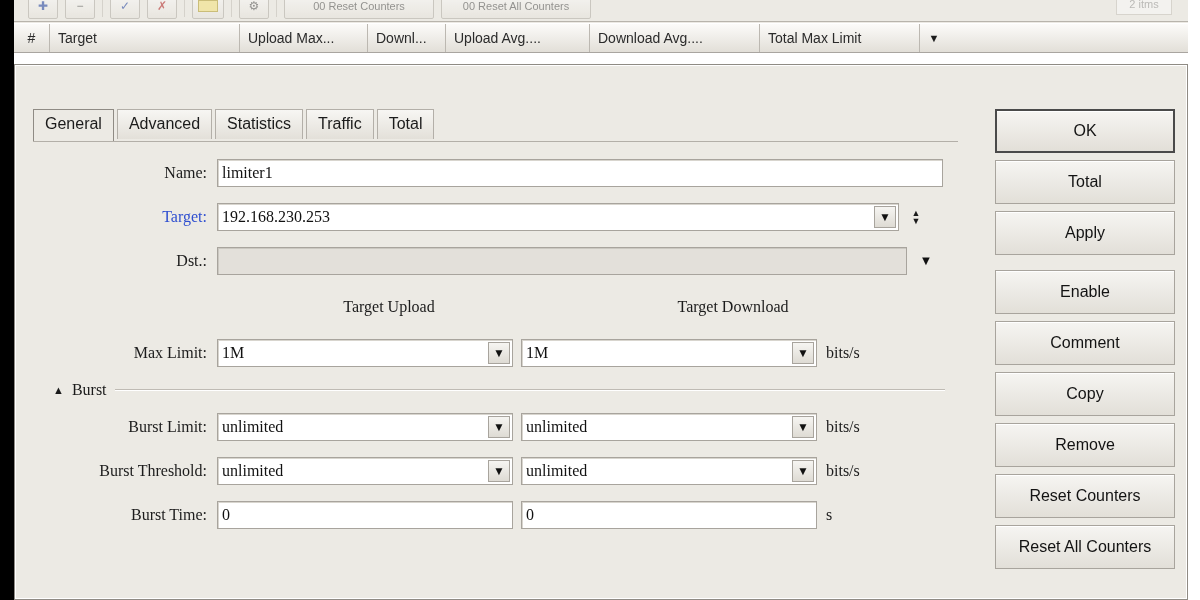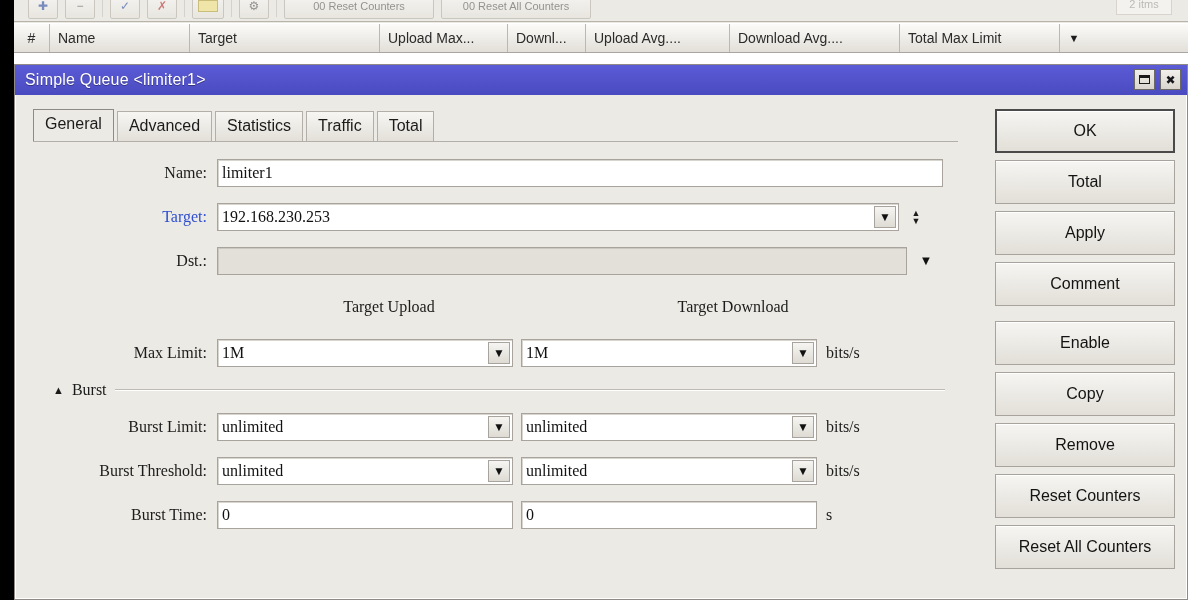--- a/index.html
+++ b/index.html
@@ -134,21 +134,21 @@
   }
   .tbtn .boxglyph {
     width: 11px; height: 9px;
     border: 1px solid #1a1a1a; border-top-width: 3px;
     display:block;
   }
 
   
   .tabs {
     position: absolute; left: 18px; top: 44px;
-    display: flex; align-items: flex-end;
+    display: flex; align-items: flex-start;
     font-size: 16px; color: #1b1b1b;
   }
   .tab {
     padding: 5px 11px 6px 11px;
     background: linear-gradient(#f7f6f3,#e3e0d9);
     border: 1px solid #b3afa8;
     border-bottom: none;
     margin-right: 3px;
     white-space: nowrap;
   }
@@ -282,47 +282,35 @@
           <span>00 Reset Counters</span>
         </div>
       <div class="tb-btn wide">
           <span>00 Reset All Counters</span>
         </div>
       <div class="tb-count">2 itms</div>
     </div>
 
     <div class="col-head">
       <div class="col-cell c-num">#</div>
-      <div class="col-cell c-name">Name</div>
       <div class="col-cell c-target">Target</div>
       <div class="col-cell c-upmax">Upload Max...</div>
       <div class="col-cell c-dn">Downl...</div>
       <div class="col-cell c-upavg">Upload Avg....</div>
       <div class="col-cell c-dnavg">Download Avg....</div>
       <div class="col-cell c-total">Total Max Limit</div>
       <div class="col-arrow">▼</div>
     </div>
 
     <div class="bg-left-edge"></div>
     <div class="bg-right-edge"></div>
   </div>
 
   <div class="dialog">
 
-    <div class="title-bar">
-      <div class="title-text">Simple Queue &lt;limiter1&gt;</div>
-      <div class="title-btns">
-        <div class="tbtn">
-            <span class="boxglyph"></span>
-          </div>
-        <div class="tbtn">
-            <span>✖</span>
-          </div>
-      </div>
-    </div>
 
     <div class="tabs">
       <div class="tab active">General</div>
       <div class="tab">Advanced</div>
       <div class="tab">Statistics</div>
       <div class="tab">Traffic</div>
       <div class="tab">Total</div>
     </div>
     <div class="tab-underline"></div>
 
@@ -420,22 +408,22 @@
         </div>
         <div class="unit">s</div>
       </div>
 
     </div>
 
     <div class="btncol">
       <div class="btn default">OK</div>
       <div class="btn">Total</div>
       <div class="btn">Apply</div>
+      <div class="btn gap">Enable</div>
       <div class="btn">Comment</div>
-      <div class="btn gap">Enable</div>
       <div class="btn">Copy</div>
       <div class="btn">Remove</div>
       <div class="btn">Reset Counters</div>
       <div class="btn">Reset All Counters</div>
     </div>
 
   </div>
 </div>
 
 </body></html>

